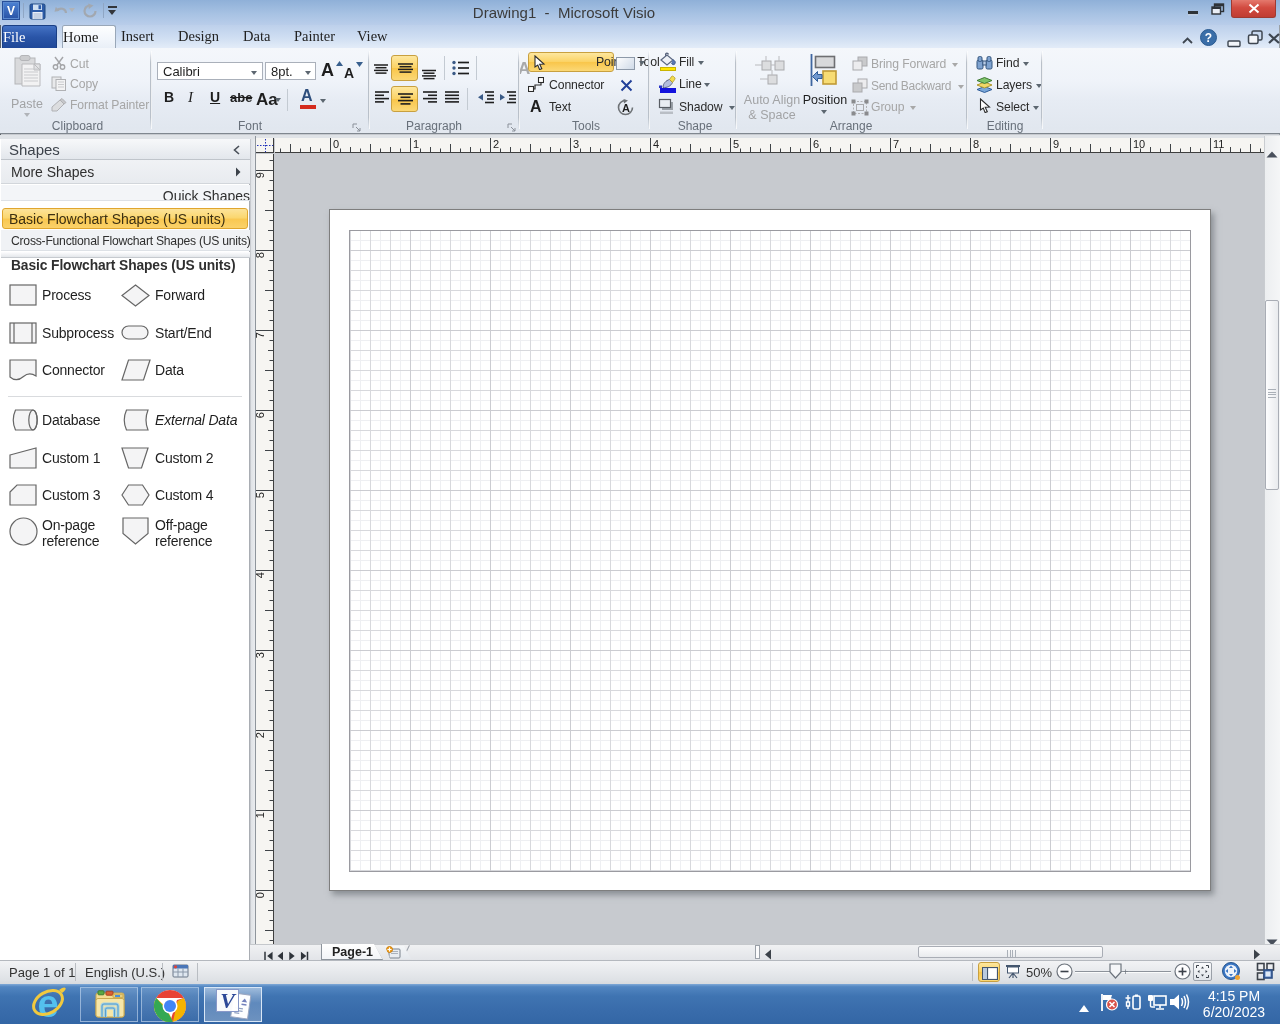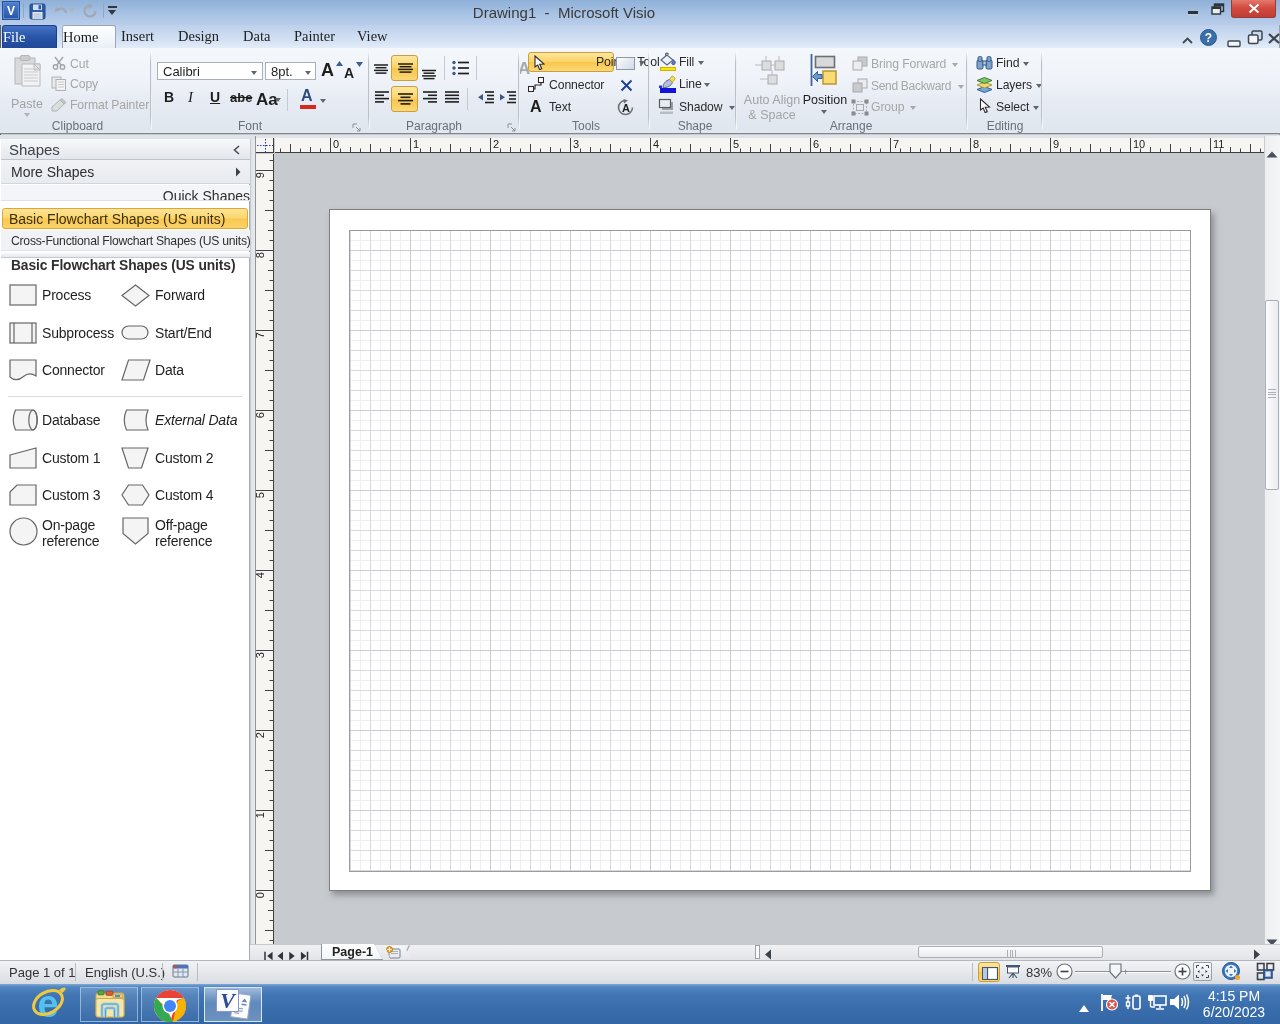--- a/index.html
+++ b/index.html
@@ -845,21 +845,21 @@
   <div class="abs ylw" style="left:978px; top:962px; width:22px; height:20px;"><svg width="16" height="13" style="margin:3.5px 0 0 3px;" viewBox="0 0 16 13">
       <rect x="0.5" y="0.5" width="15" height="12" fill="#fff" stroke="#44566e" stroke-width="1.2"></rect>
       <line x1="5.5" y1="0.5" x2="5.5" y2="12.5" stroke="#44566e" stroke-width="1.2"></line>
       <rect x="1" y="1" width="4" height="11" fill="#b9cade"></rect>
     </svg></div>
   <div class="abs" style="left:1005px; top:964px;"><svg width="16" height="15" viewBox="0 0 16 15">
       <rect x="1" y="1" width="14" height="2" fill="#44566e"></rect>
       <rect x="2.5" y="3" width="11" height="6" fill="#fff" stroke="#44566e"></rect>
       <path d="M4 14 L8 9 M12 14 L8 9 M8 9 v5" stroke="#44566e" stroke-width="1.2" fill="none"></path>
     </svg></div>
-  <div class="abs" style="left:1026px; top:965px; font-size:13px; color:#333;">83%</div>
+  <div class="abs" style="left:1026px; top:965px; font-size:13px; color:#333;">50%</div>
   <div class="abs" style="left:1056px; top:963px;"><svg width="17" height="17">
       <circle cx="8.5" cy="8.5" r="7.5" fill="#fdfdfe" stroke="#6d747d" stroke-width="1.2"></circle>
       <line x1="4.5" y1="8.5" x2="12.5" y2="8.5" stroke="#3c424a" stroke-width="1.6"></line>
     </svg></div>
   <div class="abs" style="left:1075px; top:970.5px; width:96px; height:1px; background:#8d939b; box-shadow:0 1px 0 rgba(255,255,255,.8);"></div>
   <div class="abs" style="left:1109px; top:963px;"><svg width="13" height="16" viewBox="0 0 13 16">
       <path d="M1 1 H12 V9 L6.5 15 L1 9 Z" fill="#f5f6f8" stroke="#6d747d" stroke-width="1.2"></path>
     </svg></div>
   <div class="abs" style="left:1123px; top:967px; font-size:9px; color:#6d747d;">+</div>
   <div class="abs" style="left:1174px; top:963px;"><svg width="17" height="17">

